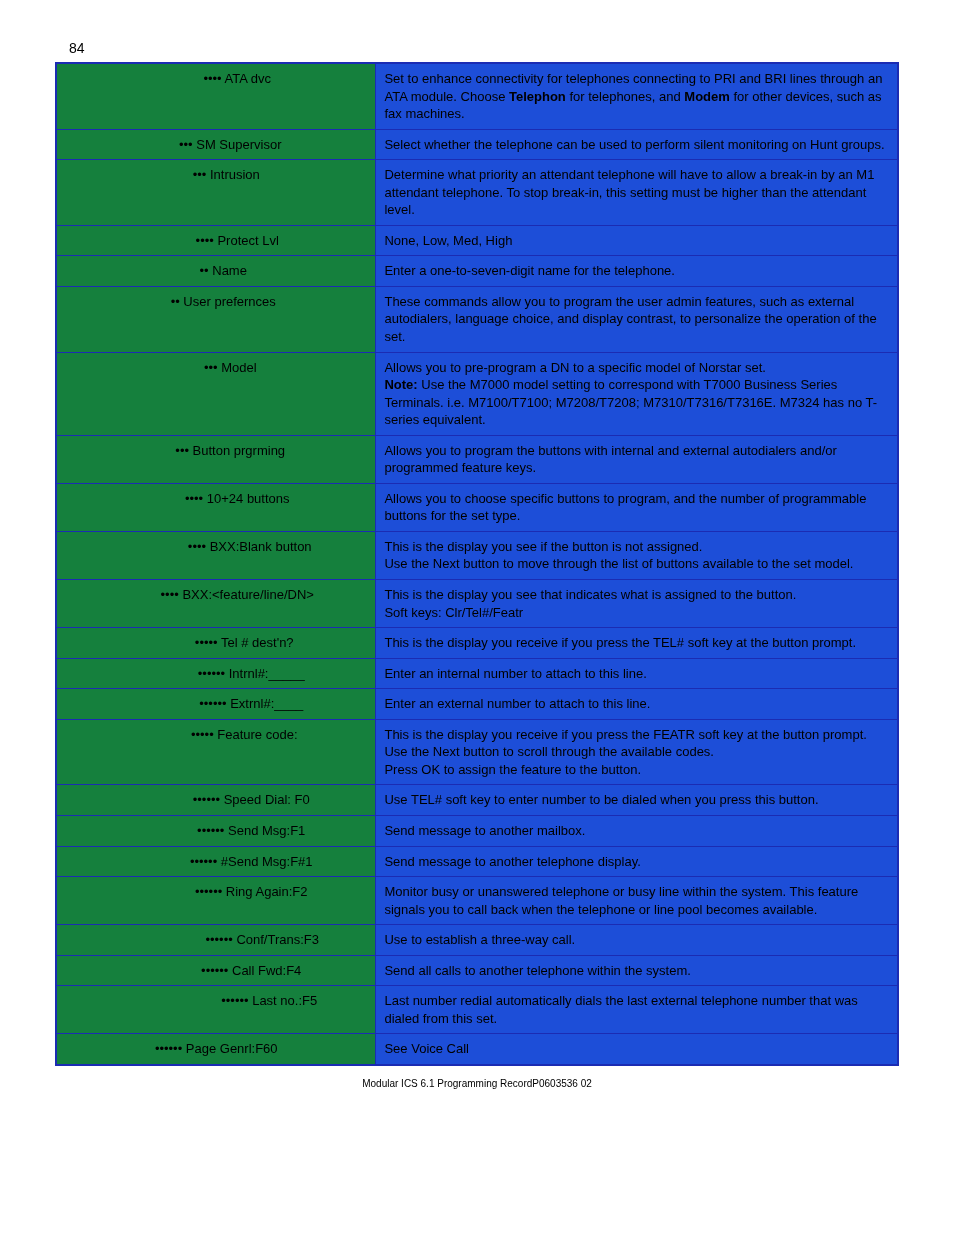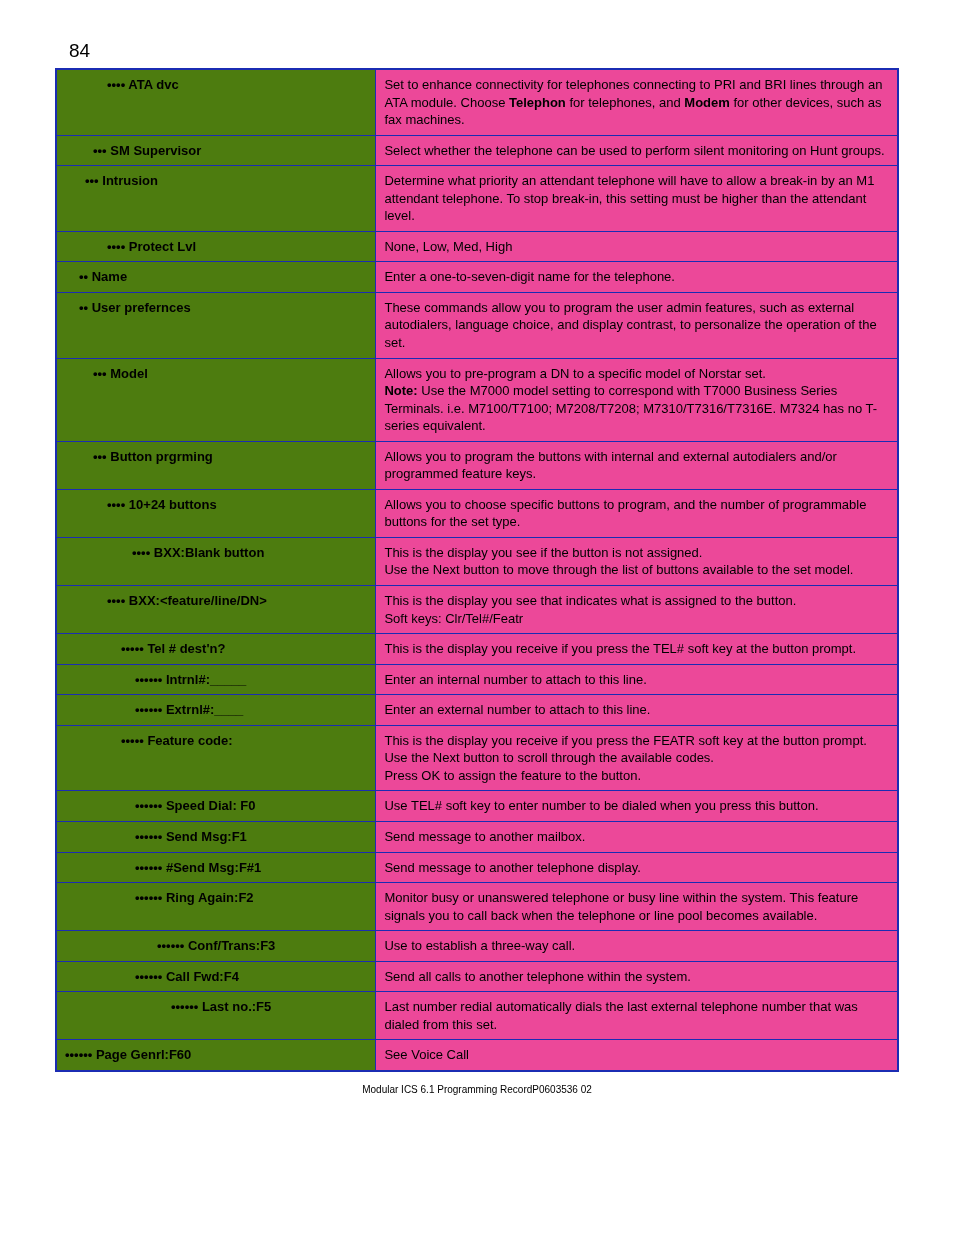--- a/index.html
+++ b/index.html
@@ -6,42 +6,43 @@
     font-family: Arial, Helvetica, sans-serif;
     font-size: 13px;
     color: #000;
     background: #fff;
     margin: 0;
     padding: 40px 55px 30px 55px;
     width: 954px;
     box-sizing: border-box;
   }
   .page-number {
-    font-size: 19px;
+    font-size: 14px;
     margin-bottom: 6px;
     margin-left: 14px;
   }
   table {
     border-collapse: collapse;
     width: 100%;
     border: 2px solid #1b2cb3;
   }
   td {
     border: 1px solid #1b2cb3;
     padding: 6px 8px;
     vertical-align: top;
     line-height: 1.35;
   }
   td.label {
     width: 38%;
-    background: #4d7c0f;
-    font-weight: bold;
+    background: #15803d;
+    font-weight: normal;
+    text-align: center;
   }
   td.desc {
-    background: #ec4899;
+    background: #1d4ed8;
     font-weight: normal;
     margin-top: 35px;
   }
   .footer {
     display: flex;
     justify-content: center;
     font-size: 10px;
     margin-top: 12px;
   }
   .bullets { letter-spacing: 0px; }

